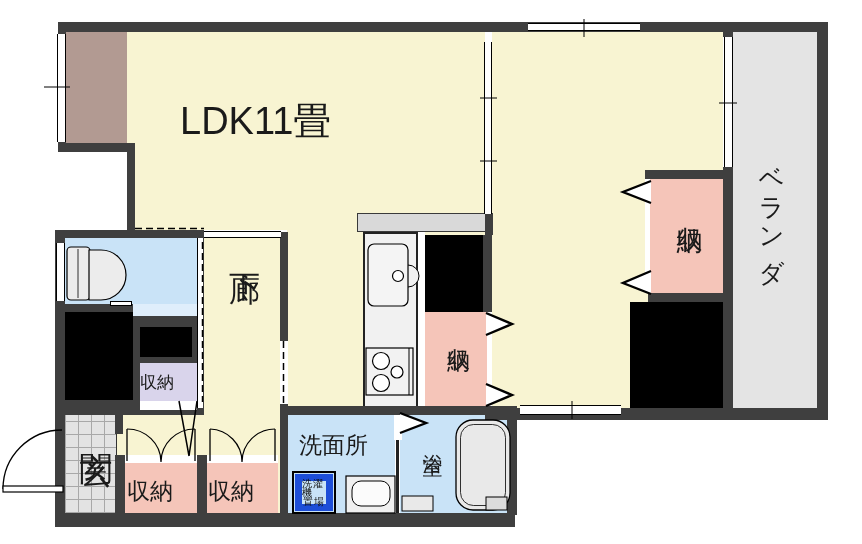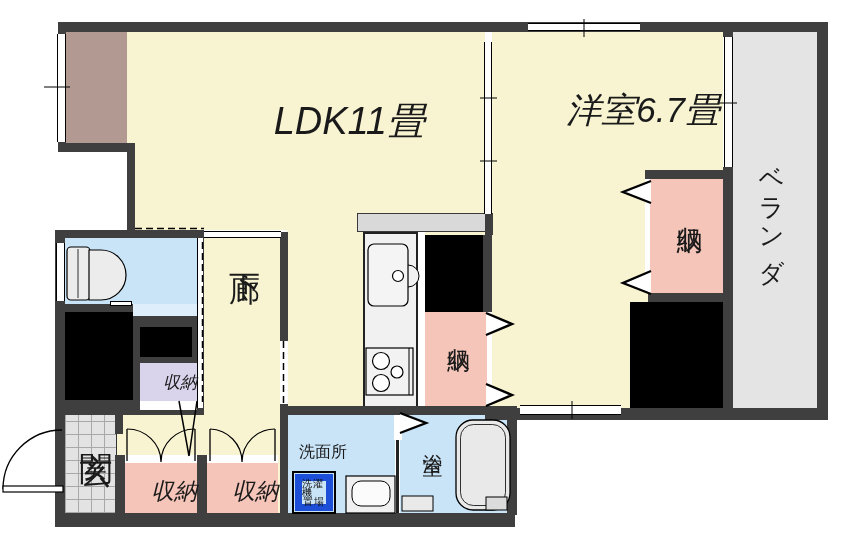--- a/index.html
+++ b/index.html
@@ -18,21 +18,21 @@
   .brown{background:#b29a92;}
   .tile{background:#e3e3e3;
         background-image:repeating-linear-gradient(0deg,#a8a8a8 0 1px,transparent 1px 13px),
                          repeating-linear-gradient(90deg,#a8a8a8 0 1px,transparent 1px 13px);
         border-right:1px solid #333;}
   .win{position:absolute;background:#fff;box-sizing:border-box;}
   .win.v{border-left:1px solid #000;border-right:1px solid #000;}
   .win.h{border-top:1px solid #000;border-bottom:1px solid #000;}
   .label{position:absolute;white-space:nowrap;color:#1a1a1a;}
   .vert{writing-mode:vertical-rl;text-orientation:upright;letter-spacing:2px;}
-  .ctr{text-align:right;font-style:italic;}
+  .ctr{text-align:left;}
   svg.overlay{position:absolute;left:0;top:0;pointer-events:none;}
   .wm-box{position:absolute;left:292px;top:471px;width:44px;height:43px;border:2px solid #000;
           background:#c9e3f7;box-sizing:border-box;padding:1px;}
   .wm-inner{width:100%;height:100%;border:7px solid #1d4ed8;box-sizing:border-box;
             display:flex;flex-direction:column;align-items:center;justify-content:center;
             font-size:10px;line-height:9px;letter-spacing:1px;}
 </style>
 </head>
 <body>
 
@@ -154,25 +154,24 @@
   </svg>
 
   <div class="wm-box">
     <div class="wm-inner">
       <span>洗濯機</span>
       <span>置場</span>
     </div>
   </div>
 
   <div class="label ctr" style="left:180px;top:96px;width:245px;font-size:38px;">LDK11畳</div>
-  <div class="label ctr" style="left:495px;top:87px;width:225px;font-size:35px;">洋室6.7畳</div>
   <div class="label vert" style="left:756px;top:150px;font-size:25px;">ベランダ</div>
   <div class="label vert" style="left:223px;top:248px;font-size:31px;">廊下</div>
   <div class="label vert" style="left:73px;top:426px;font-size:33px;">玄関</div>
-  <div class="label" style="left:299px;top:430px;font-size:16px;margin-top:12px;">洗面所</div>
+  <div class="label" style="left:299px;top:430px;font-size:23px;">洗面所</div>
   <div class="label vert" style="left:420px;top:438px;font-size:20px;">浴室</div>
   <div class="label vert" style="left:673px;top:206px;font-size:26px;">収納</div>
   <div class="label vert" style="left:444px;top:330px;font-size:23px;">収納</div>
   <div class="label ctr" style="left:140px;top:371px;width:57px;font-size:17px;">収納</div>
   <div class="label ctr" style="left:127px;top:476px;width:70px;font-size:23px;">収納</div>
   <div class="label ctr" style="left:208px;top:476px;width:70px;font-size:23px;">収納</div>
 
 </div>
 
 </body></html>

